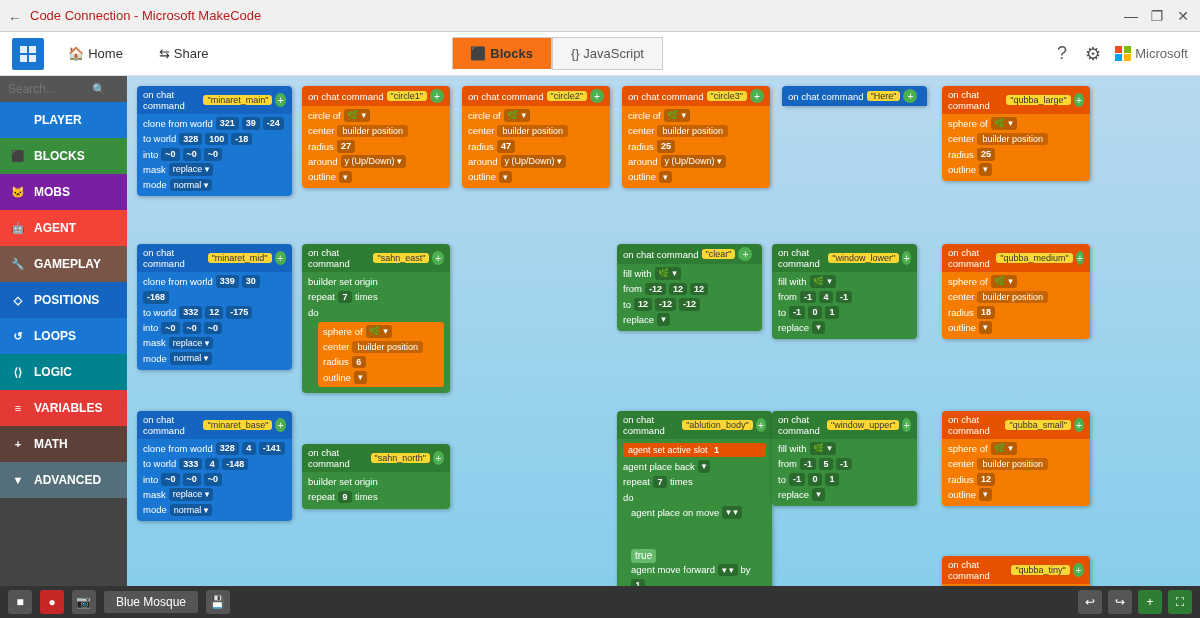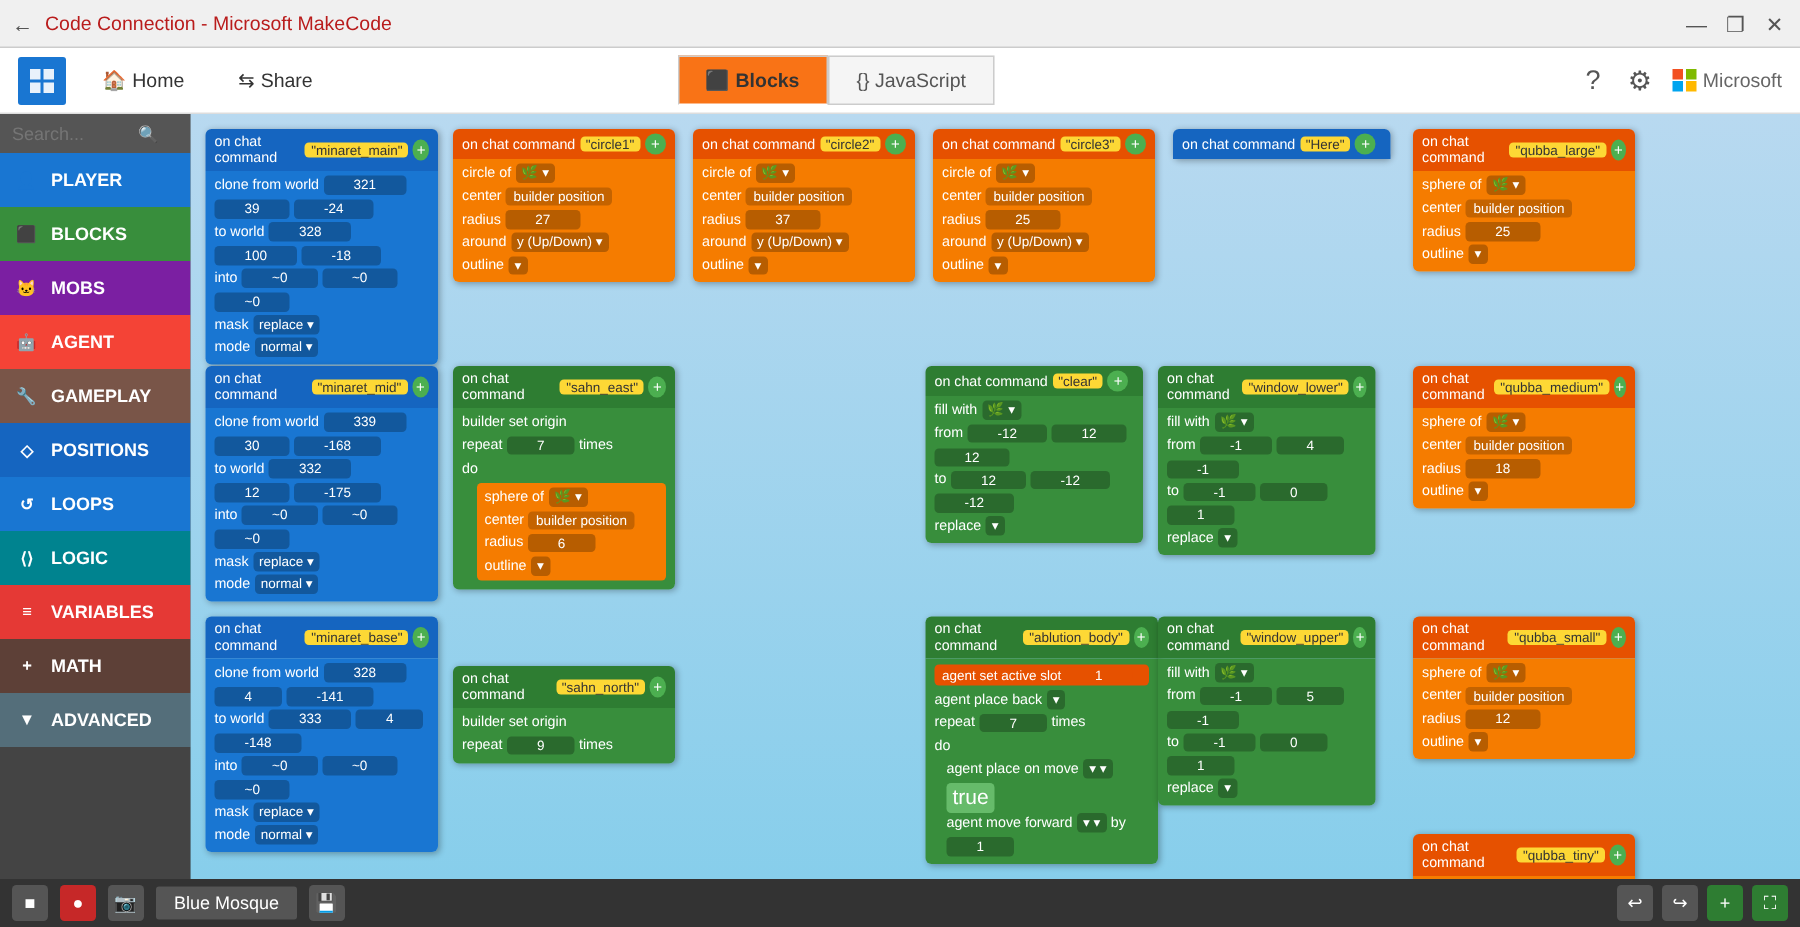--- a/index.html
+++ b/index.html
@@ -86,26 +86,26 @@
     .block-card {
       position: absolute;
       border-radius: 4px;
       font-size: 9.5px;
       min-width: 120px;
       box-shadow: 1px 1px 4px rgba(0,0,0,0.3);
     }
     .bh { padding: 3px 6px; border-radius: 4px 4px 0 0; color: #fff; display: flex; align-items: center; gap: 3px; font-size: 9.5px; }
     .bb { padding: 3px 6px 5px; display: flex; flex-direction: column; gap: 2px; border-radius: 0 0 4px 4px; }
     .br { display: flex; align-items: center; gap: 3px; flex-wrap: wrap; color: #fff; font-size: 9.5px; line-height: 1.4; }
-    .v { background: rgba(0,0,0,0.25); border-radius: 3px; padding: 0 20px; color: #fff; font-size: 9px; min-width: 14px; text-align: center; }
+    .v { background: rgba(0,0,0,0.25); border-radius: 3px; padding: 0 4px; color: #fff; font-size: 9px; min-width: 14px; text-align: center; font-weight: bold; }
     .dd { background: rgba(0,0,0,0.25); border-radius: 3px; padding: 0 4px; color: #fff; font-size: 9px; cursor: pointer; }
     .dd::after { content: ' ▾'; }
     .mb { display: inline-block; background: rgba(0,0,0,0.2); border-radius: 3px; padding: 0 5px; color: #fff; font-size: 9px; }
     .str-val { background: #fdd835; color: #333; border-radius: 3px; padding: 0 4px; font-size: 9px; }
-    .true-val { background: #66bb6a; color: #fff; border-radius: 3px; padding: 0 4px; font-size: 14px; }
+    .true-val { background: #66bb6a; color: #fff; border-radius: 3px; padding: 0 4px; font-size: 10px; margin-top: 27px; }
 
     
     .h-blue { background: #1565c0; }
     .b-blue { background: #1976d2; }
     .h-orange { background: #e65100; }
     .b-orange { background: #f57c00; }
     .h-green { background: #2e7d32; }
     .b-green { background: #388e3c; }
 
     .agent-block { background: #e65100; border-radius: 3px; padding: 2px 5px; color: #fff; font-size: 9px; margin: 1px 0; }
@@ -250,21 +250,21 @@
         <div class="br">around <span class="dd">y (Up/Down)</span></div>
         <div class="br">outline <span class="dd"></span></div>
       </div>
     </div>
 
     <div class="block-card" style="left:335px;top:10px;width:148px;">
       <div class="bh h-orange">on chat command <span class="str-val">"circle2"</span> <button class="plus-btn">+</button></div>
       <div class="bb b-orange">
         <div class="br">circle of <span class="dd">🌿</span></div>
         <div class="br">center <span class="mb">builder position</span></div>
-        <div class="br">radius <span class="v">37</span></div>
+        <div class="br">radius <span class="v">47</span></div>
         <div class="br">around <span class="dd">y (Up/Down)</span></div>
         <div class="br">outline <span class="dd"></span></div>
       </div>
     </div>
 
     <div class="block-card" style="left:495px;top:10px;width:148px;">
       <div class="bh h-orange">on chat command <span class="str-val">"circle3"</span> <button class="plus-btn">+</button></div>
       <div class="bb b-orange">
         <div class="br">circle of <span class="dd">🌿</span></div>
         <div class="br">center <span class="mb">builder position</span></div>

